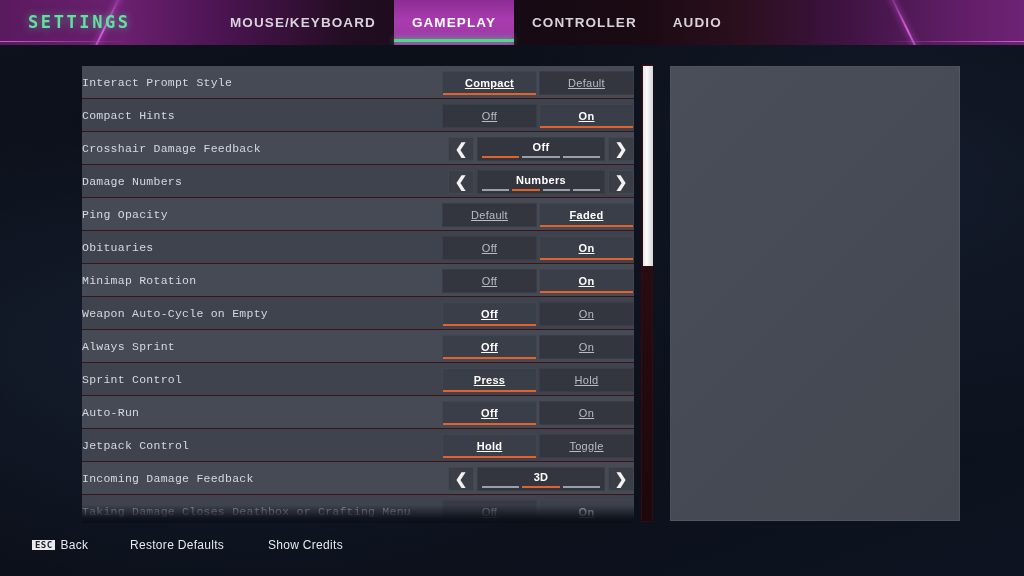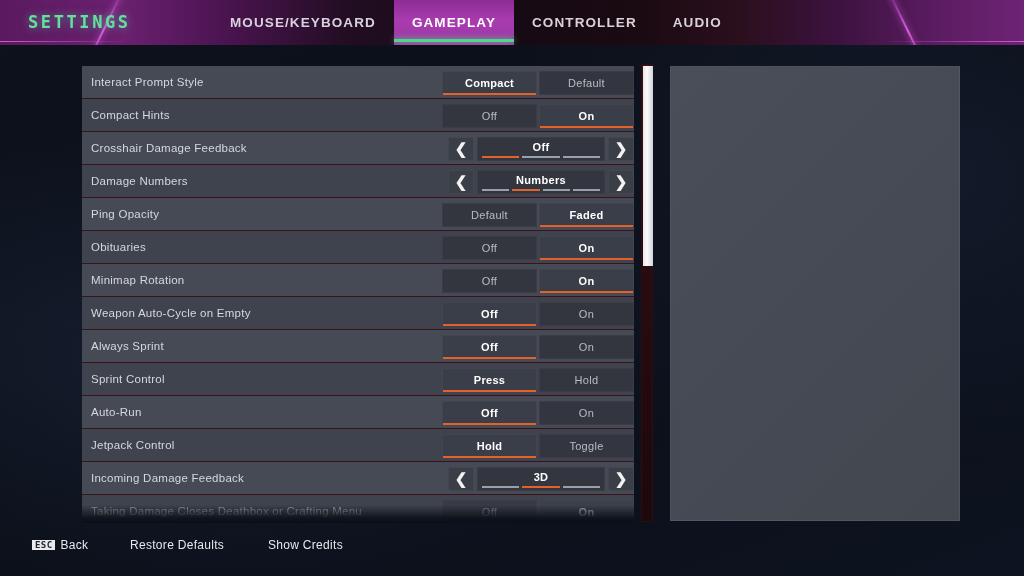--- a/index.html
+++ b/index.html
@@ -73,34 +73,36 @@
     overflow:hidden;
   }
   .row {
     position:relative; height:33px; width:100%;
     background:#464a55;
     border-bottom:1px solid #3a1418;
     display:flex; align-items:center;
   }
   .row:nth-child(even) { background:#3f434e; }
   .row-label {
-    font-size:11.5px; color:#d5d8de; padding-left:9px; letter-spacing:0.25px;
+    font-size:11.5px; color:#d5d8de; letter-spacing:0.25px;
     white-space:nowrap;
+    font-family:Liberation Mono, monospace;
   }
   .row-ctrl {
     position:absolute; right:0; top:0; height:33px;
     display:flex; align-items:center;
   }
 
   
   .opt {
     position:relative; width:95px; height:24px; margin-left:2px;
     background:#33363f; display:flex; align-items:center; justify-content:center;
     font-size:11px; color:#b9bcc4; letter-spacing:0.3px; cursor:pointer;
     border:1px solid rgba(255,255,255,0.04);
+    text-decoration:underline;
   }
   .opt.sel { color:#ffffff; font-weight:bold; background:#3a3e48; }
   .opt.sel::after {
     content:""; position:absolute; left:0; right:0; bottom:-1px; height:2px;
     background:#e2622a;
   }
 
   
   .arrow {
     width:26px; height:24px; background:#3a3e47; cursor:pointer;

